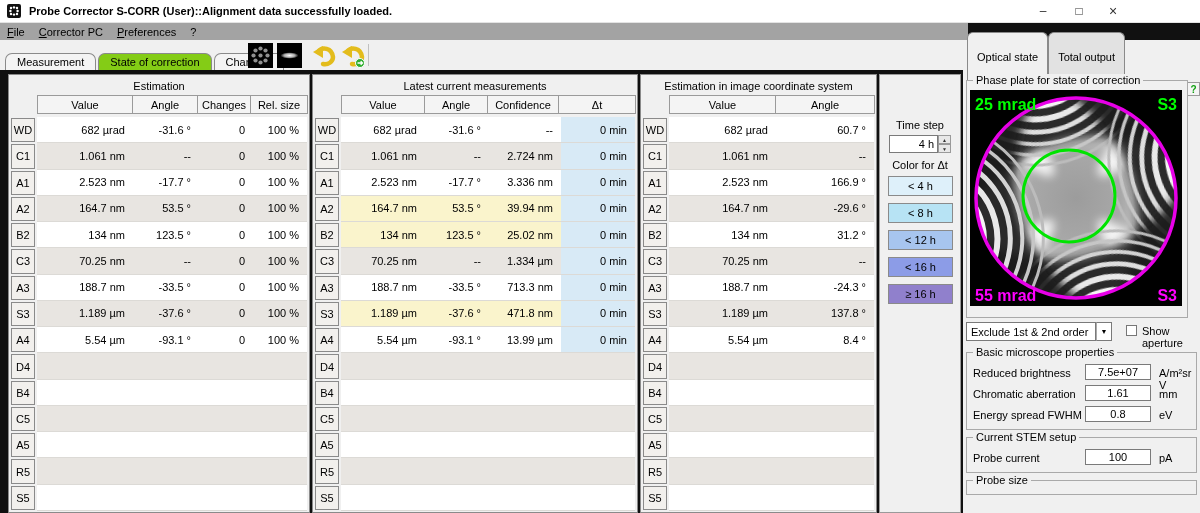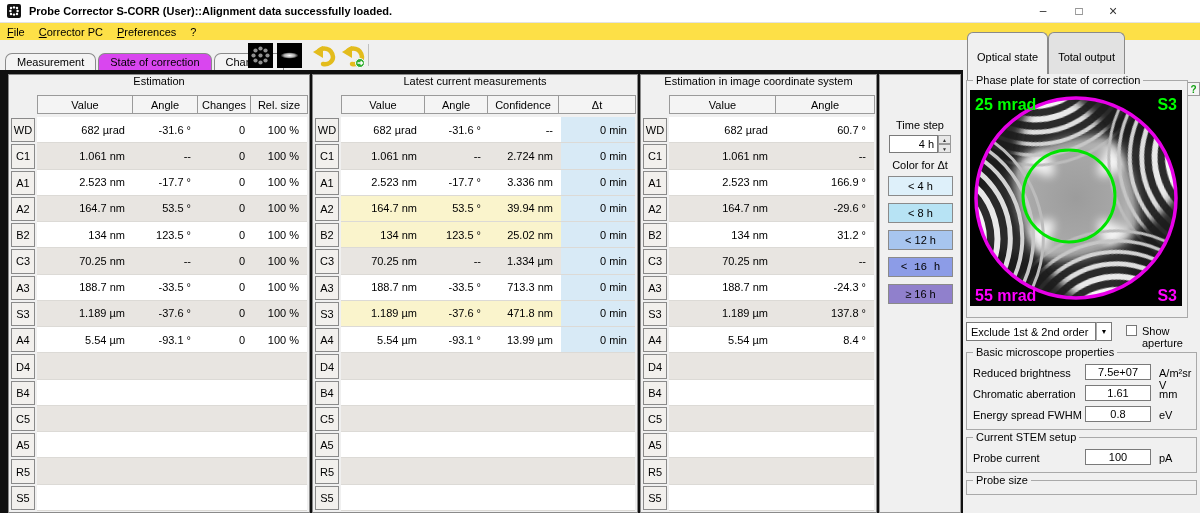--- a/index.html
+++ b/index.html
@@ -6,45 +6,45 @@
   body{width:1200px;height:513px;position:relative;overflow:hidden;background:#111;
        font-family:"Liberation Sans",sans-serif;-webkit-font-smoothing:antialiased;}
   
   .titlebar{position:absolute;top:0;left:0;width:1200px;height:22px;background:#fff;
             border-bottom:1px solid #e3e3e3;display:flex;align-items:center;}
   .app-icon{width:14px;height:14px;margin-left:7px;}
   .title-text{margin-left:8px;font-size:11px;font-weight:bold;color:#000;}
   .win-btn{position:absolute;top:0;width:30px;height:22px;display:flex;align-items:center;
            justify-content:center;font-size:12px;color:#333;cursor:default;}
   
-  .menubar{position:absolute;top:23px;left:0;width:1200px;height:17px;background:#fde047;
+  .menubar{position:absolute;top:23px;left:0;width:968px;height:17px;background:#a3a3a3;
            display:flex;align-items:center;border-bottom:1px solid #ececec;}
   .menu-item{display:inline-block;padding:1px 7px;font-size:11px;color:#000;}
   .menu-item::first-letter{text-decoration:underline;}
   
   .toolbar{position:absolute;top:40px;left:0;width:1200px;height:30px;background:#f0f0f0;text-decoration:underline;}
   .tabs{position:absolute;left:5px;bottom:0;display:flex;align-items:flex-end;}
   .tab{height:16px;padding:0 11px;font-size:11px;border:1px solid #8a8a8a;border-bottom:none;
        border-radius:7px 7px 0 0;background:#f4f4f4;display:flex;align-items:center;margin-right:2px;color:#000;}
-  .tab.active{background:#d946ef;}
+  .tab.active{background:#84cc16;}
   .tb-icon{position:absolute;top:3px;width:25px;height:25px;}
   .tb-sep{position:absolute;top:4px;width:1px;height:22px;background:#c0c0c0;}
   .dd{position:absolute;top:45px;display:flex;height:20px;}
   .dd-box{background:#fff;border:1px solid #7a7a7a;font-size:11px;padding:3px 4px 0 4px;
           box-sizing:border-box;height:20px;white-space:nowrap;overflow:hidden;}
   .dd-btn{width:16px;height:20px;background:#e6e6e6;border:1px solid #9a9a9a;border-left:none;
           box-sizing:border-box;display:flex;align-items:center;justify-content:center;
           font-size:7px;color:#333;}
   .props-label{position:absolute;top:49px;font-size:11px;color:#000;}
   .em-btn{position:absolute;top:44px;height:20px;background:#98fb98;border:1px solid #8a8a8a;
           font-size:11px;display:flex;align-items:center;justify-content:center;color:#000;box-sizing:border-box;}
   
   .main{position:absolute;top:70px;left:0;width:1200px;height:443px;background:#101010;}
   .tbl{position:absolute;top:4px;bottom:0;background:#f0f0f0;border:1px solid #8a8a8a;box-sizing:border-box;}
-  .tbl-title{height:20px;text-align:center;font-size:11px;box-sizing:border-box;color:#000;}
+  .tbl-title{height:20px;text-align:center;font-size:11px;padding-top:5px;box-sizing:border-box;color:#000;}
   .tbl-head{display:flex;height:19px;margin-left:28px;margin-right:2px;}
   .hcell{box-sizing:border-box;border:1px solid #9a9a9a;margin-right:-1px;background:#f4f4f4;
          font-size:11px;display:flex;align-items:center;justify-content:center;color:#000;}
   .tbl-rows{position:absolute;top:42px;bottom:1px;left:2px;right:2px;display:flex;flex-direction:column;}
   .trow{flex:1;display:flex;min-height:0;}
   .rlabel{width:24px;margin:1px 2px 1px 0;border:1px solid #8a8a8a;background:#f2f0ed;font-size:11px;
           display:flex;align-items:center;justify-content:center;box-sizing:border-box;color:#000;}
   .rdata{flex:1;display:flex;border-bottom:1px solid #dcdad6;box-sizing:border-box;}
   .rdata.plain{background:#ffffff;}
   .rdata.stripe{background:#e8e5e1;}
@@ -528,21 +528,21 @@
       <div class="ts-arrows">
         <div class="ts-arrow">▲</div>
         <div class="ts-arrow">▼</div>
       </div>
     </div>
     <div class="ts-color-label">Color for Δt</div>
     <div id="time-buttons">
         <div class="time-btn" style="top: 101px; background: rgb(222, 240, 250);">&lt; 4 h</div>
         <div class="time-btn" style="top: 128px; background: rgb(183, 227, 244);">&lt; 8 h</div>
         <div class="time-btn" style="top: 155px; background: rgb(167, 197, 239);">&lt; 12 h</div>
-        <div class="time-btn" style="top: 182px; background: rgb(140, 156, 231); font-family: Liberation Mono, monospace;">&lt; 16 h</div>
+        <div class="time-btn" style="top: 182px; background: rgb(140, 156, 231);">&lt; 16 h</div>
         <div class="time-btn" style="top: 209px; background: rgb(144, 128, 204);">≥ 16 h</div>
       </div>
   </div>
 </div>
 
 <div class="rightpanel">
   <div class="rp-tabs">
     <div class="rp-tab active">Optical state</div>
     <div class="rp-tab">Total output</div>
   </div>

